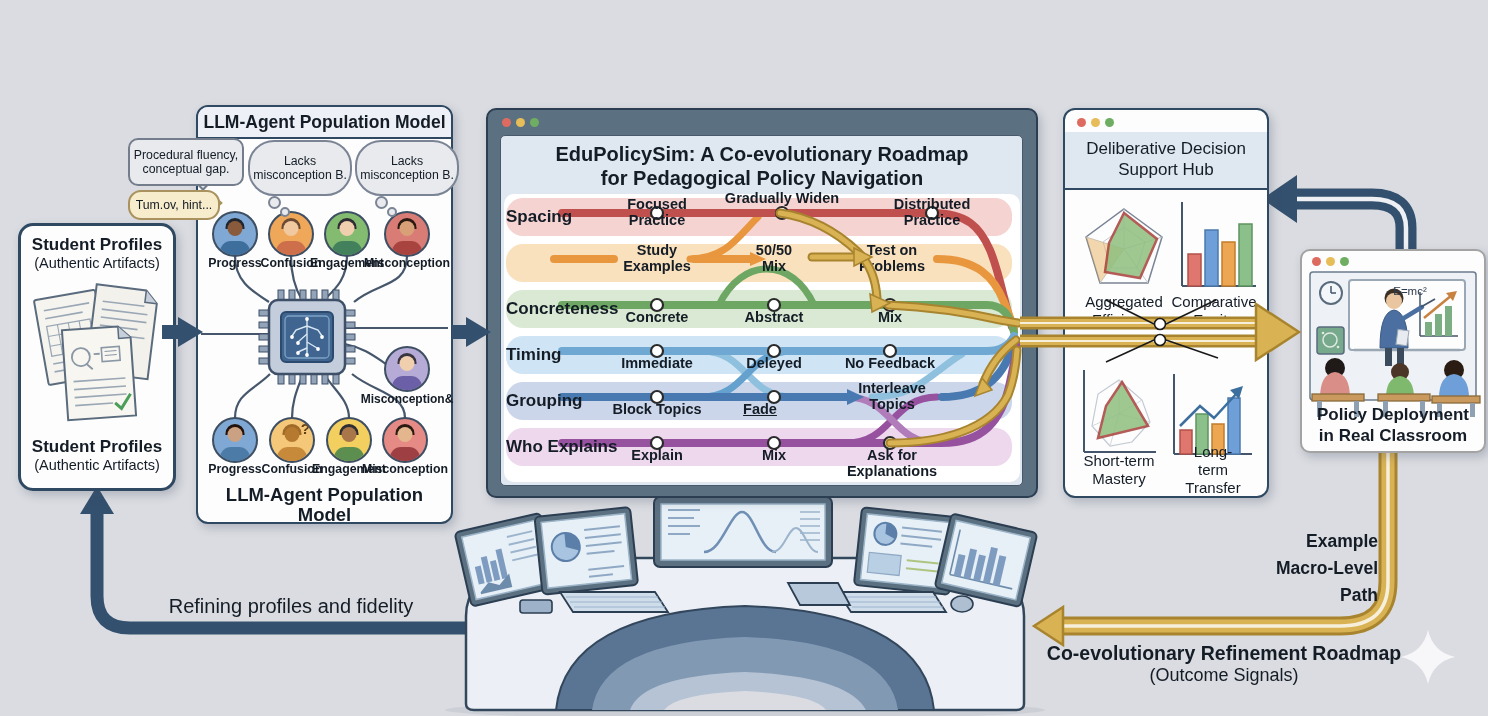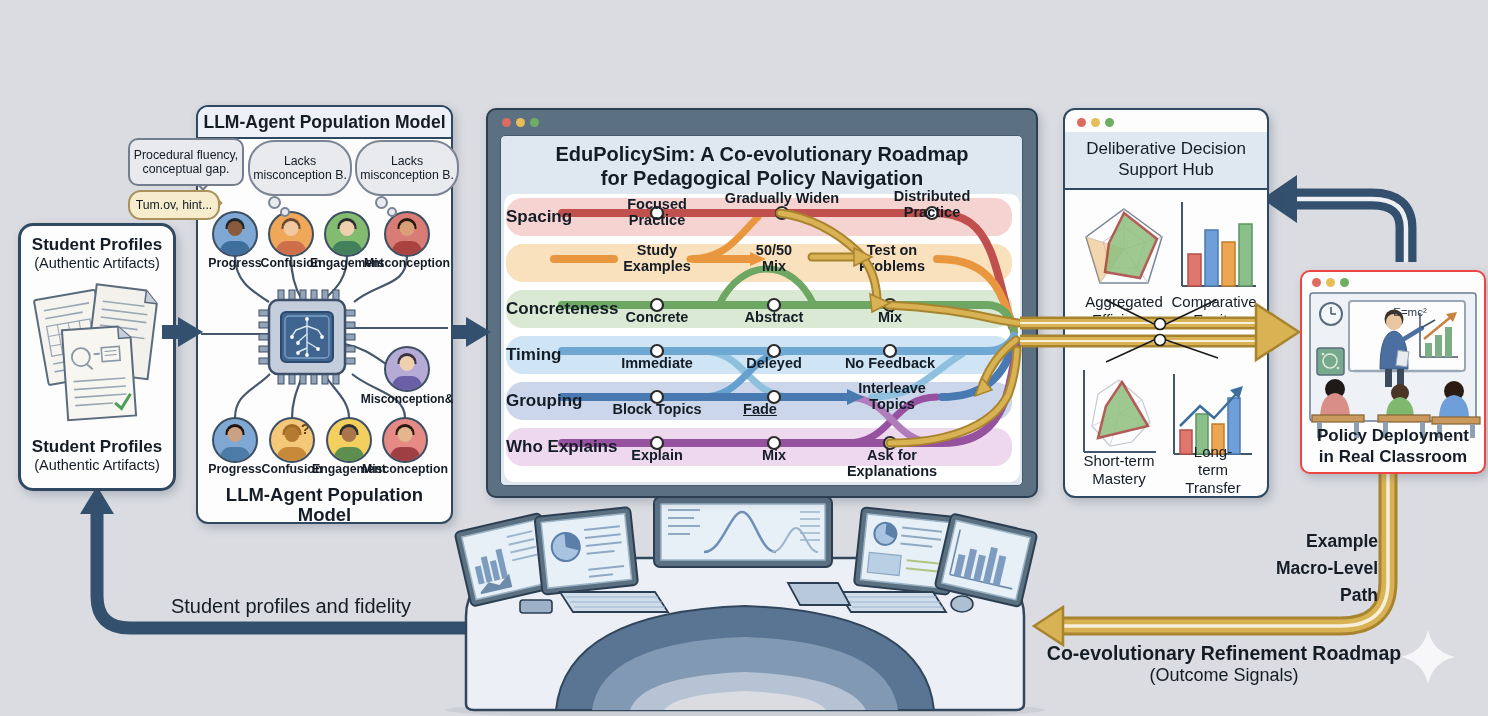--- a/index.html
+++ b/index.html
@@ -360,21 +360,21 @@
 
     <div class="rowlbl" style="left:18px;top:107px;">Spacing</div>
     <div class="rowlbl" style="left:18px;top:199px;">Concreteness</div>
     <div class="rowlbl" style="left:18px;top:245px;">Timing</div>
     <div class="rowlbl" style="left:18px;top:291px;">Grouping</div>
     <div class="rowlbl" style="left:18px;top:337px;">Who Explains</div>
 
     <div class="lbl st st-c" style="left:169px;top:103px;">Focused
 Practice</div>
     <div class="lbl st st-a" style="left:294px;top:103px;">Gradually Widen</div>
-    <div class="lbl st st-c" style="left:444px;top:95px;">Distributed
+    <div class="lbl st st-c" style="left:444px;top:103px;">Distributed
 Practice</div>
     <div class="lbl st st-c" style="left:169px;top:149px;">Study
 Examples</div>
     <div class="lbl st st-c" style="left:286px;top:149px;">50/50
 Mix</div>
     <div class="lbl st st-c" style="left:404px;top:149px;">Test on
 Problems</div>
     <div class="lbl st st-b" style="left:169px;top:195px;">Concrete</div>
     <div class="lbl st st-b" style="left:286px;top:195px;">Abstract</div>
     <div class="lbl st st-b" style="left:402px;top:195px;">Mix</div>
@@ -437,21 +437,21 @@
     <div class="lbl" style="left:59px;top:201px;transform:translate(-50%,-50%);font-size:15px;line-height:1.2;">Aggregated
 Efficiency</div>
     <div class="lbl" style="left:149px;top:201px;transform:translate(-50%,-50%);font-size:15px;line-height:1.2;">Comparative
 Equity</div>
     <div class="lbl" style="left:54px;top:360px;transform:translate(-50%,-50%);font-size:15px;line-height:1.2;">Short-term
 Mastery</div>
     <div class="lbl" style="left:148px;top:360px;transform:translate(-50%,-50%);font-size:15px;line-height:1.2;">Long-term
 Transfer</div>
   </div>
 
-  <div class="panel" style="left:1300px;top:270px;width:182px;height:200px;border:2px solid #ef4444;border-radius:10px;">
+  <div class="panel" style="left:1300px;top:249px;width:182px;height:200px;border:2px solid #a3a3a3;border-radius:10px;">
     <div class="dots" style="left:10px;top:6px;">
       <div class="dot d-r"></div>
       <div class="dot d-y"></div>
       <div class="dot d-g"></div>
     </div>
     <svg class="abs" style="left:0;top:0;" width="182" height="200" viewBox="1300 255 182 200">
       <rect x="1308" y="276" width="166" height="128" rx="3" fill="#eef1f5" stroke="#6b7b8d" stroke-width="1.5"></rect>
       <circle cx="1329" cy="297" r="11" fill="#f4f7fa" stroke="#5a6b7d" stroke-width="2"></circle>
       <path d="M 1329 297 L 1329 290 M 1329 297 L 1334 297" stroke="#44566b" stroke-width="1.5"></path>
       <rect x="1315" y="331" width="27" height="27" rx="3" fill="#77aa8c" stroke="#5a6b7d" stroke-width="1.5"></rect>
@@ -539,20 +539,20 @@
       <path d="M 1216 300 L 1166 324"></path>
       <path d="M 1106 362 L 1154 340"></path>
       <path d="M 1218 358 L 1166 340"></path>
     </g>
     <circle cx="1160" cy="324" r="5.5" fill="#ffffff" stroke="#1a1a1a" stroke-width="1.6"></circle>
     <circle cx="1160" cy="340" r="5.5" fill="#ffffff" stroke="#1a1a1a" stroke-width="1.6"></circle>
 
     <path d="M 1428 630 Q 1433 652 1455 657 Q 1433 662 1428 684 Q 1423 662 1401 657 Q 1423 652 1428 630 Z" fill="#f7f7f9"></path>
   </svg>
 
-  <div class="lbl" style="left:291px;top:607px;transform:translate(-50%,-50%);font-size:20px;white-space:nowrap;z-index:21;">Student profiles and fidelity</div>
+  <div class="lbl" style="left:291px;top:607px;transform:translate(-50%,-50%);font-size:20px;white-space:nowrap;z-index:21;">Refining profiles and fidelity</div>
   <div class="lbl" style="right:110px;top:528px;text-align:right;font-weight:bold;font-size:17.5px;line-height:1.55;z-index:21;">Example
 Macro-Level
 Path</div>
   <div class="lbl" style="left:1224px;top:654px;transform:translate(-50%,-50%);font-weight:bold;font-size:19.5px;white-space:nowrap;z-index:21;">Co-evolutionary Refinement Roadmap</div>
   <div class="lbl" style="left:1224px;top:676px;transform:translate(-50%,-50%);font-size:18px;white-space:nowrap;z-index:21;">(Outcome Signals)</div>
 
 </div>
 
 </body></html>

